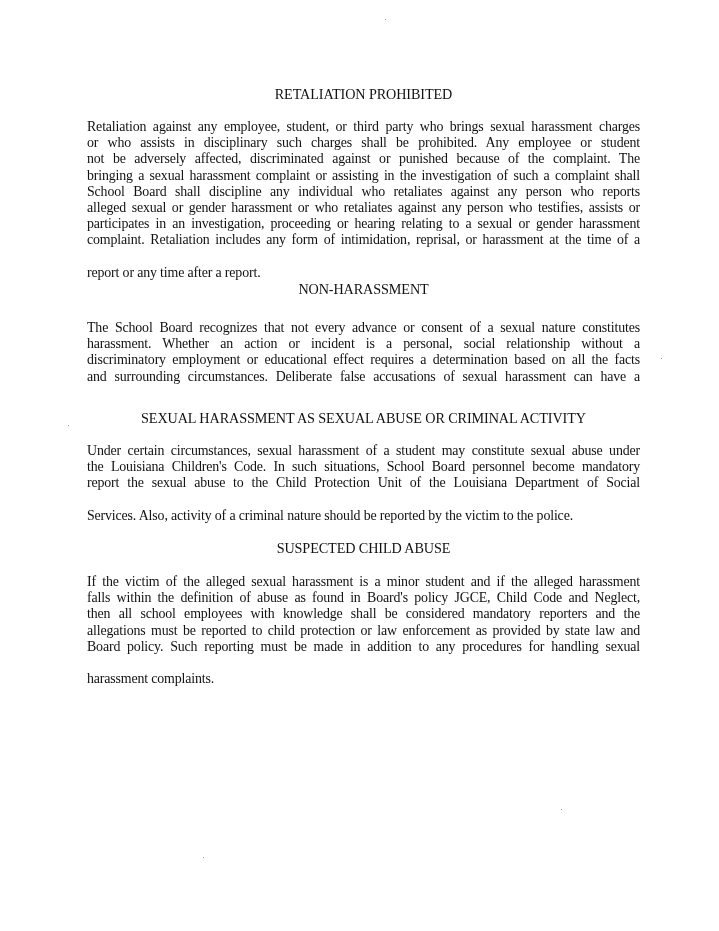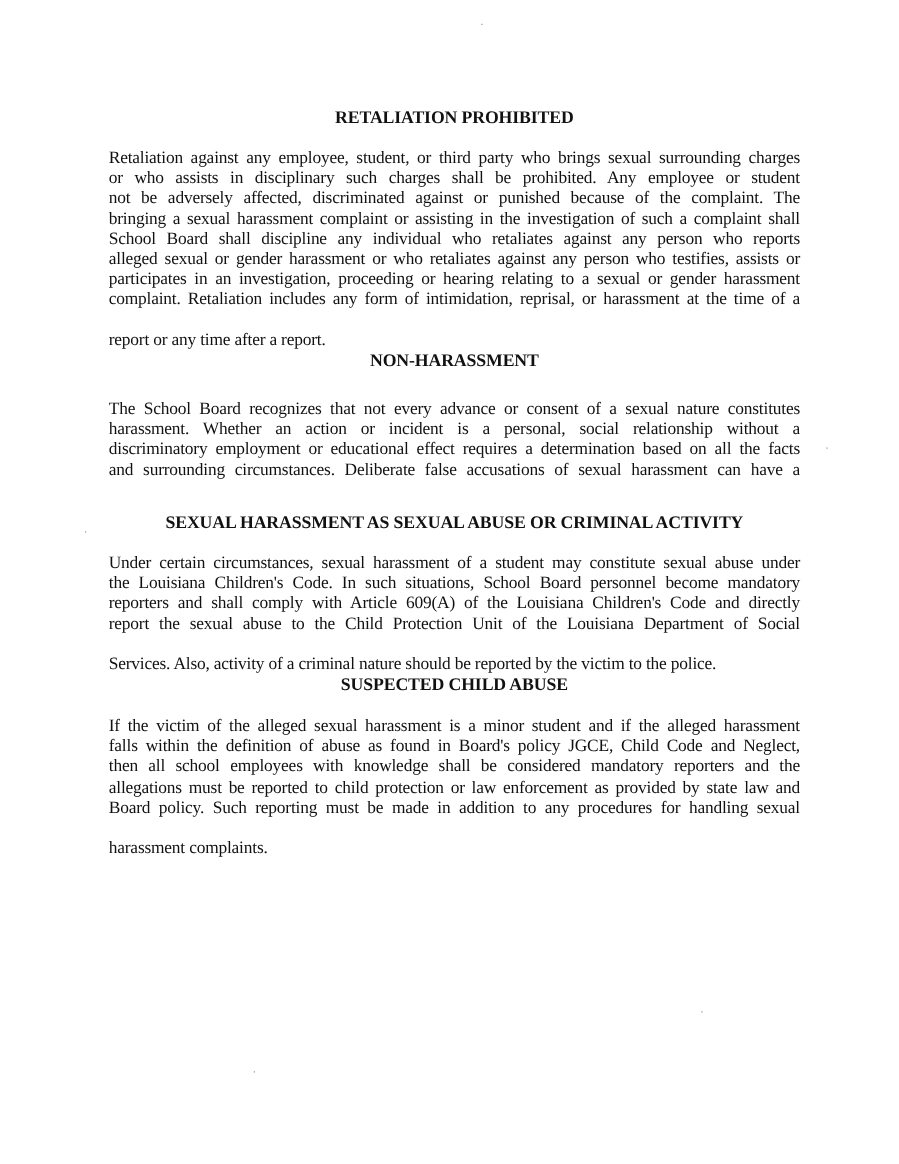--- a/index.html
+++ b/index.html
@@ -19,21 +19,21 @@
       position: absolute;
       left: 87px;
       top: 0;
       width: 553px;
     }
     .heading {
       position: absolute;
       left: 0;
       width: 553px;
       text-align: center;
-      font-weight: bold;
+      font-weight: normal;
       font-size: 14.2px;
       letter-spacing: -0.1px;
       margin: 0;
       white-space: nowrap;
     }
     .para {
       position: absolute;
       left: 0;
       width: 553px;
       margin: 0;
@@ -60,21 +60,21 @@
       background: #999;
     }
   </style>
 </head>
 <body>
 
 <div class="page">
 
   <h2 class="heading" style="top:86px;">RETALIATION PROHIBITED</h2>
   <div class="para" style="top:119px;">
-    <span class="line">Retaliation against any employee, student, or third party who brings sexual surrounding charges</span>
+    <span class="line">Retaliation against any employee, student, or third party who brings sexual harassment charges</span>
     <span class="line">or who assists in disciplinary such charges shall be prohibited.  Any employee or student</span>
     <span class="line">not be adversely affected, discriminated against or punished because of the complaint. The</span>
     <span class="line">bringing a sexual harassment complaint or assisting in the investigation of such a complaint shall</span>
     <span class="line">School Board shall discipline any individual who retaliates against any person who reports</span>
     <span class="line">alleged sexual or gender harassment or who retaliates against any person who testifies, assists or</span>
     <span class="line">participates in an investigation, proceeding or hearing relating to a sexual or gender harassment</span>
     <span class="line">complaint.  Retaliation includes any form of intimidation, reprisal, or harassment at the time of a</span>
     <span class="line last">report or any time after a report.</span>
   </div>
 
@@ -83,21 +83,20 @@
     <span class="line">The School Board recognizes that not every advance or consent of a sexual nature constitutes</span>
     <span class="line">harassment.   Whether an action or incident is a personal, social relationship without a</span>
     <span class="line">discriminatory employment or educational effect requires a determination based on all the facts</span>
     <span class="line">and surrounding circumstances.  Deliberate false accusations of sexual harassment can have a</span>
   </div>
 
   <h2 class="heading" style="top:410px;">SEXUAL HARASSMENT AS SEXUAL ABUSE OR CRIMINAL ACTIVITY</h2>
   <div class="para" style="top:443px;">
     <span class="line">Under certain circumstances, sexual harassment of a student may constitute sexual abuse under</span>
     <span class="line">the Louisiana Children's Code.  In such situations, School Board personnel become mandatory</span>
-    <span class="line">reporters and shall comply with Article 609(A) of the Louisiana Children's Code and directly</span>
     <span class="line">report the sexual abuse to the Child Protection Unit of the Louisiana Department of Social</span>
     <span class="line last">Services.  Also, activity of a criminal nature should be reported by the victim to the police.</span>
   </div>
 
   <h2 class="heading" style="top:540px;">SUSPECTED CHILD ABUSE</h2>
   <div class="para" style="top:574px;">
     <span class="line">If the victim of the alleged sexual harassment is a minor student and if the alleged harassment</span>
     <span class="line">falls within the definition of abuse as found in Board's policy JGCE, Child Code and Neglect,</span>
     <span class="line">then all school employees with knowledge shall be considered mandatory reporters and the</span>
     <span class="line">allegations must be reported to child protection or law enforcement as provided by state law and</span>

